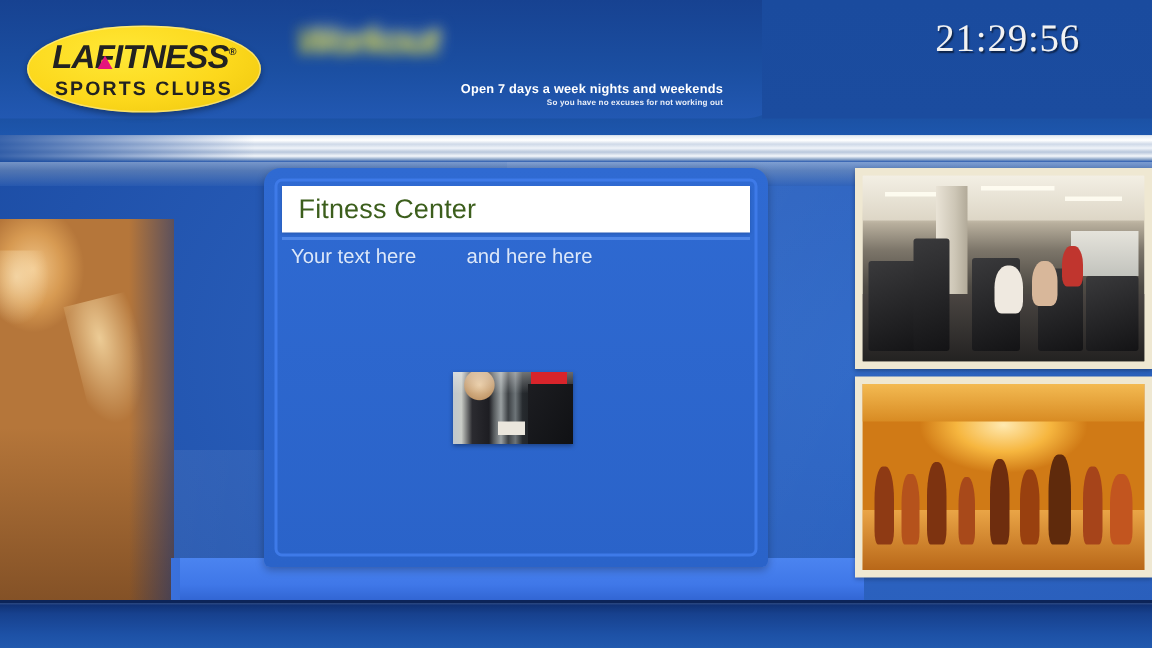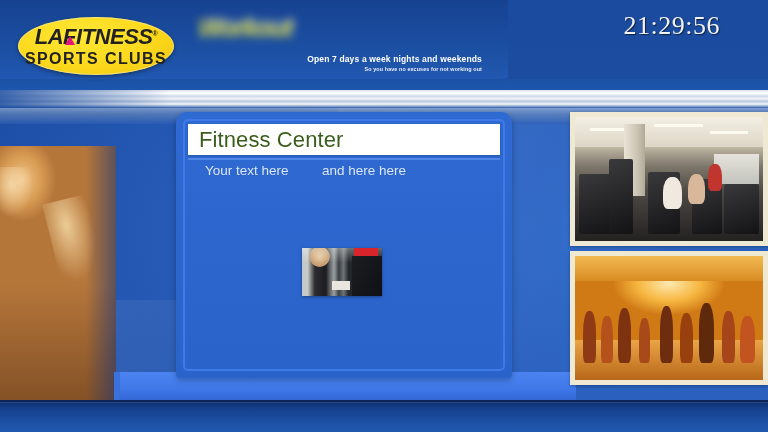--- a/index.html
+++ b/index.html
@@ -65,21 +65,21 @@
     position:relative;
   }
   .logo-top .reg { font-size:7px; vertical-align:super; font-style:normal; }
   .logo-accent {
     position:absolute; left:30px; top:10px;
     width:0; height:0;
     border-left:5px solid transparent; border-right:5px solid transparent;
     border-bottom:9px solid #e5157d;
   }
   .logo-bottom {
-    font-weight:bold; font-size:16px; letter-spacing:1.4px;
+    font-weight:bold; font-size:13px; letter-spacing:1.4px;
     color:#222; margin-top:3px; line-height:1; white-space:nowrap;
   }
 
   
   .blur-text {
     position:absolute; left:198px; top:14px;
     font-size:25px; font-weight:bold; font-style:italic;
     color:#e8e03a; letter-spacing:-1px; white-space:nowrap;
     filter:blur(4.2px);
     opacity:.85;
@@ -202,32 +202,32 @@
   }
   .panel-title {
     position:relative;
     height:31px; margin:3px 3px 0 3px;
     background:#ffffff;
     display:flex; align-items:center;
     padding-left:11px;
     box-shadow:0 1px 2px rgba(0,0,0,.18);
   }
   .panel-title span {
-    font-size:22px; color:#3c5e1c; font-weight:normal;
+    font-size:18px; color:#3c5e1c; font-weight:normal;
     letter-spacing:.1px;
   }
   .title-underline {
     position:absolute; left:3px; right:3px; top:37px;
     height:2px; background:#4f87e8;
   }
 
   .text-row {
     position:absolute; left:0; top:42px; width:100%;
     display:flex; white-space:nowrap; overflow:hidden;
-    padding-left:20px;
+    padding-left:9px;
   }
   .text-row span {
     font-size:13.5px; color:#dbe7fa;
     text-shadow:0 1px 0 rgba(40,80,150,.25);
   }
   .tr-1 { width:117px; }
   .tr-2 { width:109px; }
   .tr-3 { }
 
   

